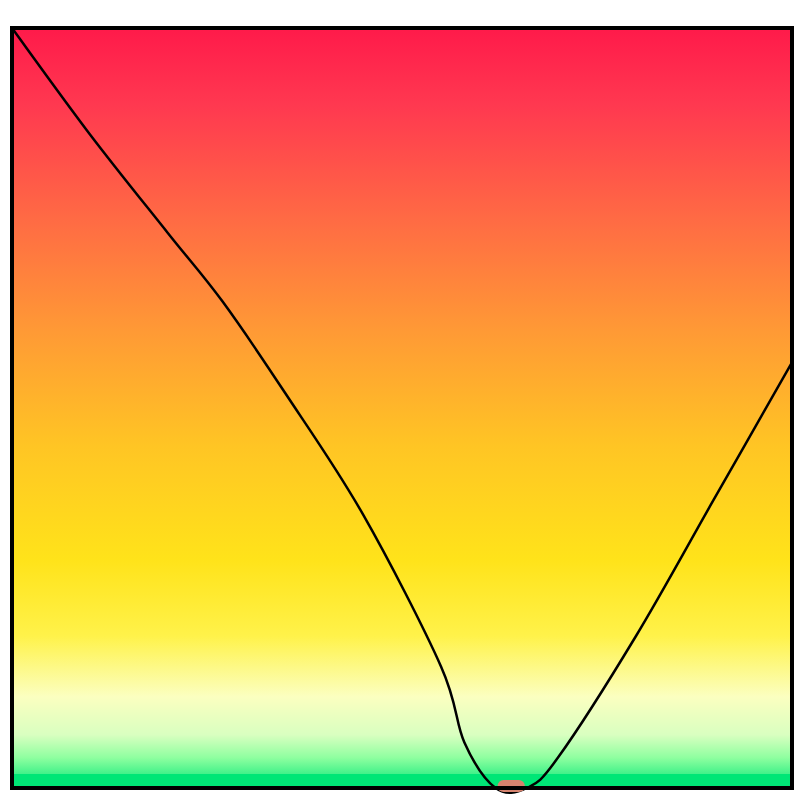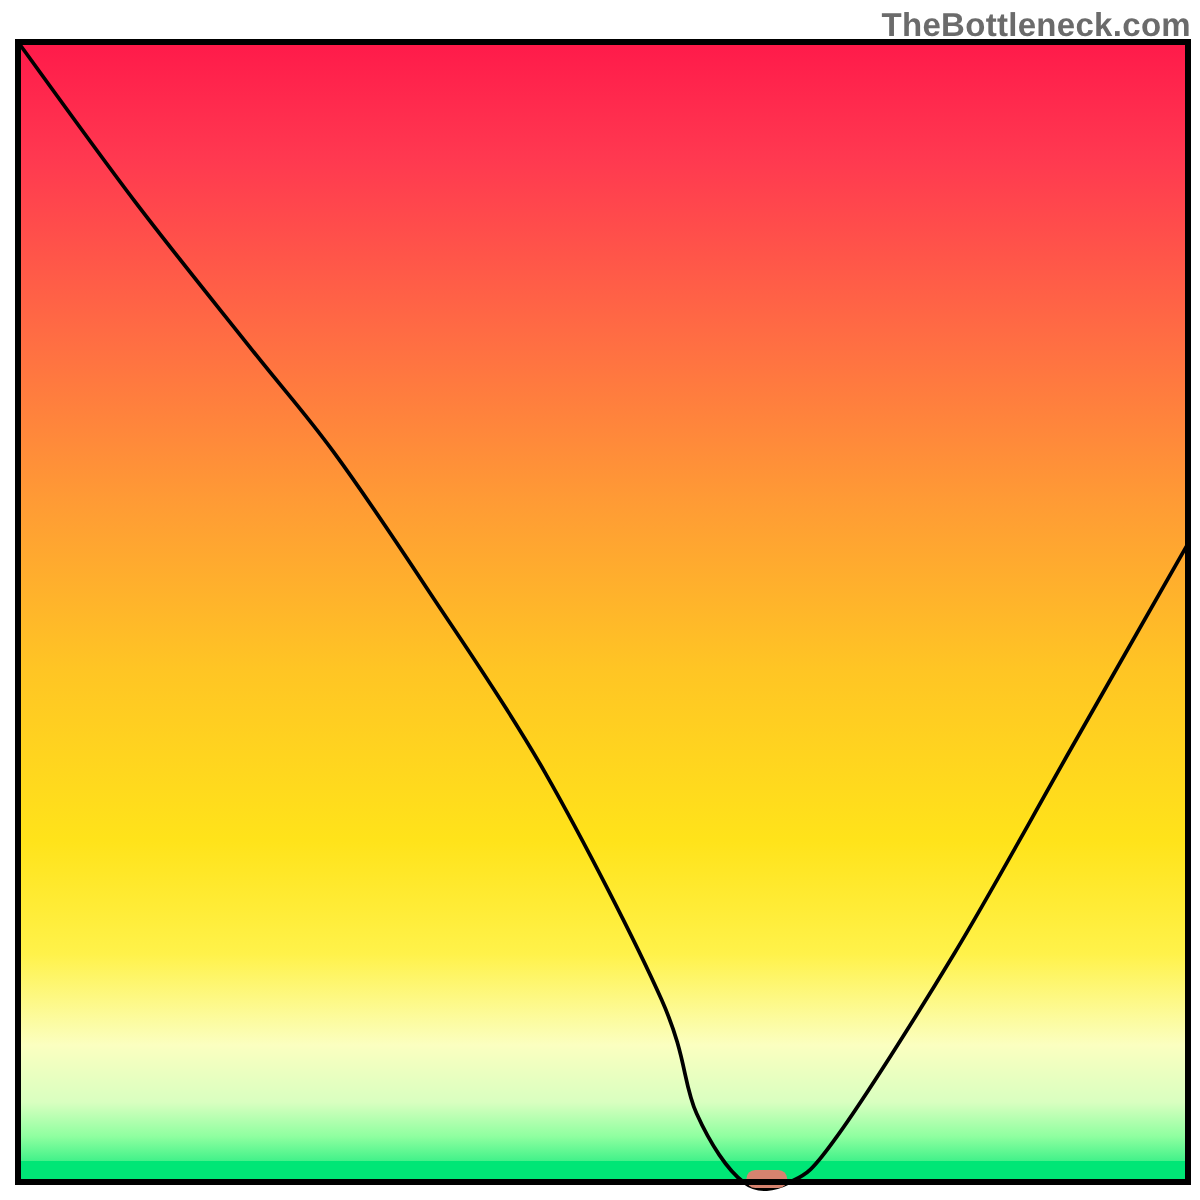--- a/index.html
+++ b/index.html
@@ -30,21 +30,20 @@
     position: absolute;
     left: 0;
     top: 0;
     width: 800px;
     height: 800px;
   }
 </style>
 </head>
 <body>
 <div class="container">
-  <div class="watermark">TheBottleneck.com</div>
 
   <svg class="chart" viewBox="0 0 800 800">
     <defs>
       <linearGradient id="bg-grad" x1="0" y1="0" x2="0" y2="1">
         <stop offset="0%" stop-color="#ff1a4a"></stop>
         <stop offset="10%" stop-color="#ff3850"></stop>
         <stop offset="25%" stop-color="#ff6a44"></stop>
         <stop offset="40%" stop-color="#ff9a35"></stop>
         <stop offset="55%" stop-color="#ffc524"></stop>
         <stop offset="70%" stop-color="#ffe31a"></stop>

